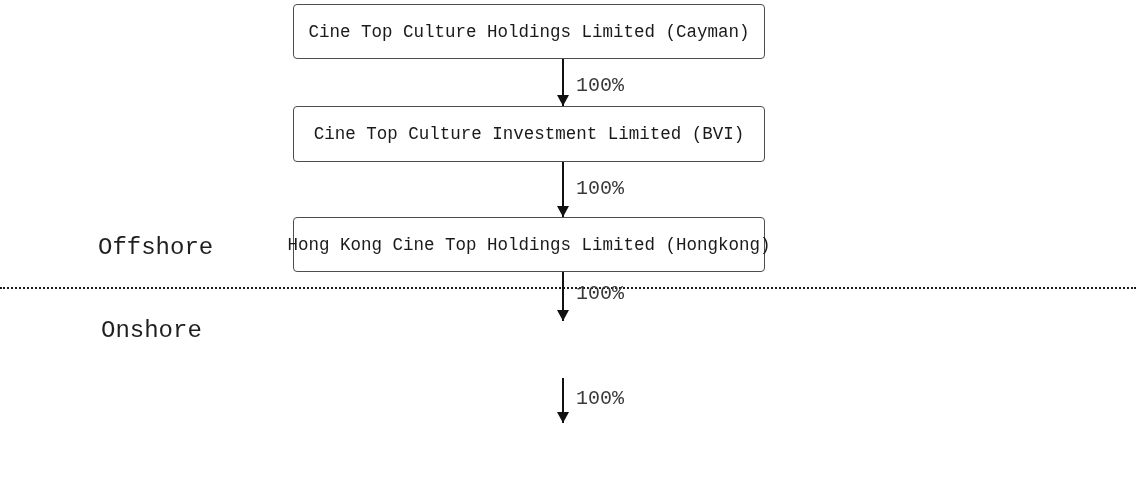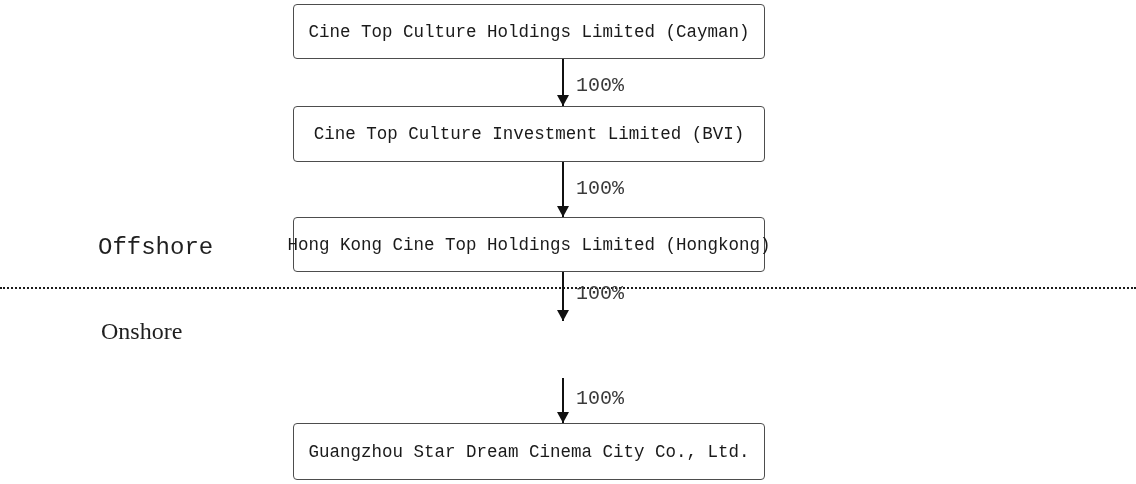--- a/index.html
+++ b/index.html
@@ -69,21 +69,21 @@
   }
   .region-label {
     position: absolute;
     font-size: 24px;
     line-height: 1;
     color: #1f1f1f;
     white-space: nowrap;
     z-index: 3;
   }
   .region-label.offshore { left: 98px;  top: 236px; }
-  .region-label.onshore  { left: 101px; top: 319px; font-family: Liberation Serif, serif; }
+  .region-label.onshore  { left: 101px; top: 319px; }
 </style>
 </head>
 <body>
 
 <div class="canvas">
 
   <div class="divider"></div>
 
   <div class="region-label offshore">
     <span>Offshore</span>
@@ -94,23 +94,20 @@
 
   <div class="node" style="top:4px;height:55px;">
     <span>Cine Top Culture Holdings Limited (Cayman)</span>
   </div>
   <div class="node" style="top:106px;height:56px;">
     <span>Cine Top Culture Investment Limited (BVI)</span>
   </div>
   <div class="node" style="top:217px;height:55px;">
     <span>Hong Kong Cine Top Holdings Limited (Hongkong)</span>
   </div>
-  <div class="node" style="top:423px;height:57px;">
-    <span>Guangzhou Star Dream Cinema City Co., Ltd.</span>
-  </div>
 
   <div class="arrow" style="top:59px;height:47px;"></div>
   <div class="arrow" style="top:162px;height:55px;"></div>
   <div class="arrow" style="top:272px;height:49px;"></div>
   <div class="arrow" style="top:378px;height:45px;"></div>
 
   <div class="edge-label" style="top:76px;">100%</div>
   <div class="edge-label" style="top:179px;">100%</div>
   <div class="edge-label" style="top:284px;">100%</div>
   <div class="edge-label" style="top:389px;">100%</div>

